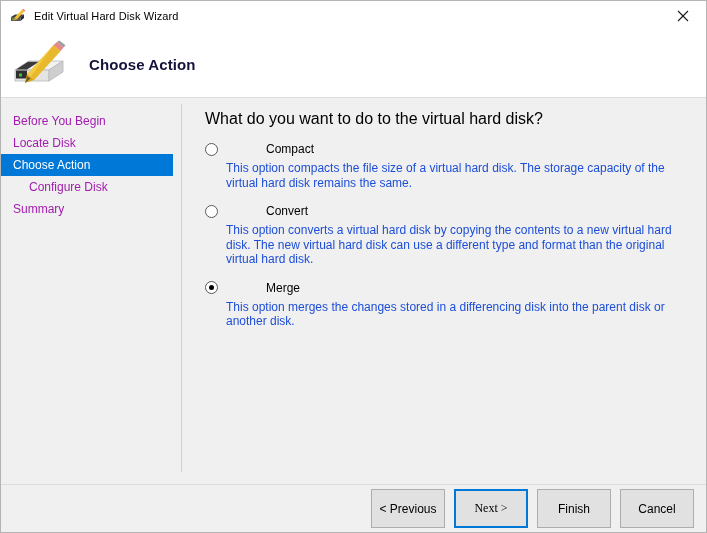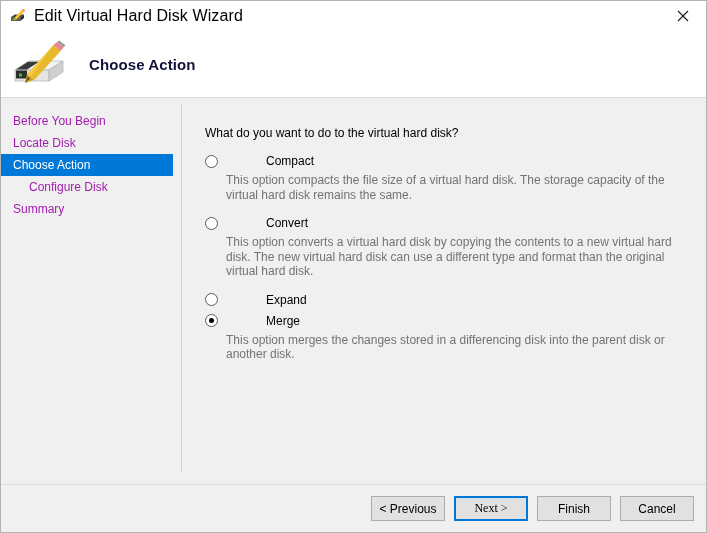--- a/index.html
+++ b/index.html
@@ -39,21 +39,21 @@
   }
   .titlebar-icon {
     width: 16px;
     height: 16px;
     margin-left: 9px;
     margin-right: 8px;
     flex: 0 0 16px;
     position: relative;
   }
   .titlebar-text {
-    font-size: 16px;
+    font-size: 11px;
     color: #000000;
     letter-spacing: 0.1px;
   }
   .close-btn {
     position: absolute;
     right: 0;
     top: 0;
     width: 46px;
     height: 29px;
     display: flex;
@@ -133,23 +133,23 @@
   }
 
   
   .main {
     flex: 1 1 auto;
     padding: 12px 14px 0 24px;
     box-sizing: border-box;
     min-width: 0;
   }
   .question {
-    font-size: 12px;
-    color: #000000;
-    margin: 16px 0 12px 0;
+    font-size: 16px;
+    color: #000000;
+    margin: 0 0 12px 0;
   }
 
   .option-block { margin-bottom: 2px; }
   .option-row {
     display: flex;
     align-items: center;
     height: 18px;
     margin-bottom: 3px;
     gap: 40px;
   }
@@ -176,40 +176,40 @@
     border-radius: 50%;
     background: #000000;
   }
   .option-label {
     font-size: 12px;
     color: #000000;
   }
   .option-desc {
     font-size: 12px;
     line-height: 14.5px;
-    color: #737373;
+    color: #1d4ed8;
     margin: 0 0 12px 21px;
     max-width: 482px;
   }
 
   
   .footer {
     height: 48px;
     flex: 0 0 48px;
     background: #f0f0f0;
     border-top: 1px solid #dcdcdc;
     display: flex;
     align-items: center;
     justify-content: flex-end;
     padding-right: 12px;
     box-sizing: border-box;
   }
   .btn {
     width: 74px;
-    height: 25px;
+    height: 39px;
     margin-left: 9px;
     background: #e1e1e1;
     border: 1px solid #adadad;
     box-sizing: border-box;
     font-family: "Liberation Sans", sans-serif;
     font-size: 12px;
     color: #000000;
     display: flex;
     align-items: center;
     justify-content: center;
@@ -290,24 +290,20 @@
 
       <div class="option-block">
         <div class="option-row">
           <span class="radio"></span>
           <span class="option-label">Convert</span>
         </div>
         <p class="option-desc">This option converts a virtual hard disk by copying the contents to a new virtual hard disk. The new virtual hard disk can use a different type and format than the original virtual hard disk.</p>
       </div>
 
       <div class="option-block">
-        <div class="option-row">
-          <span class="radio"></span>
-          <span class="option-label">Expand</span>
-        </div>
       </div>
 
       <div class="option-block">
         <div class="option-row">
           <span class="radio checked"></span>
           <span class="option-label">Merge</span>
         </div>
         <p class="option-desc">This option merges the changes stored in a differencing disk into the parent disk or another disk.</p>
       </div>
     </div>

